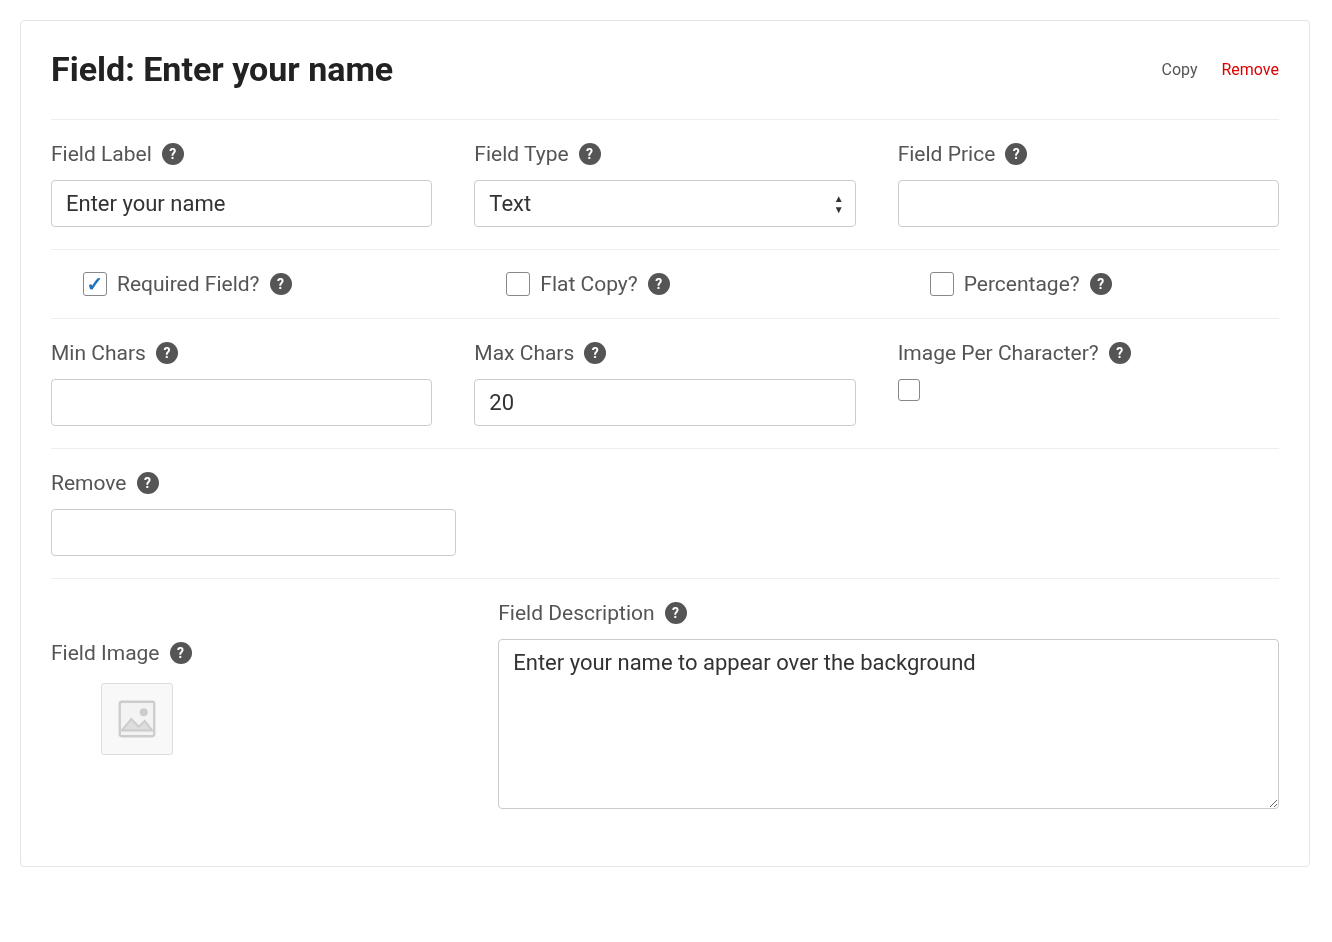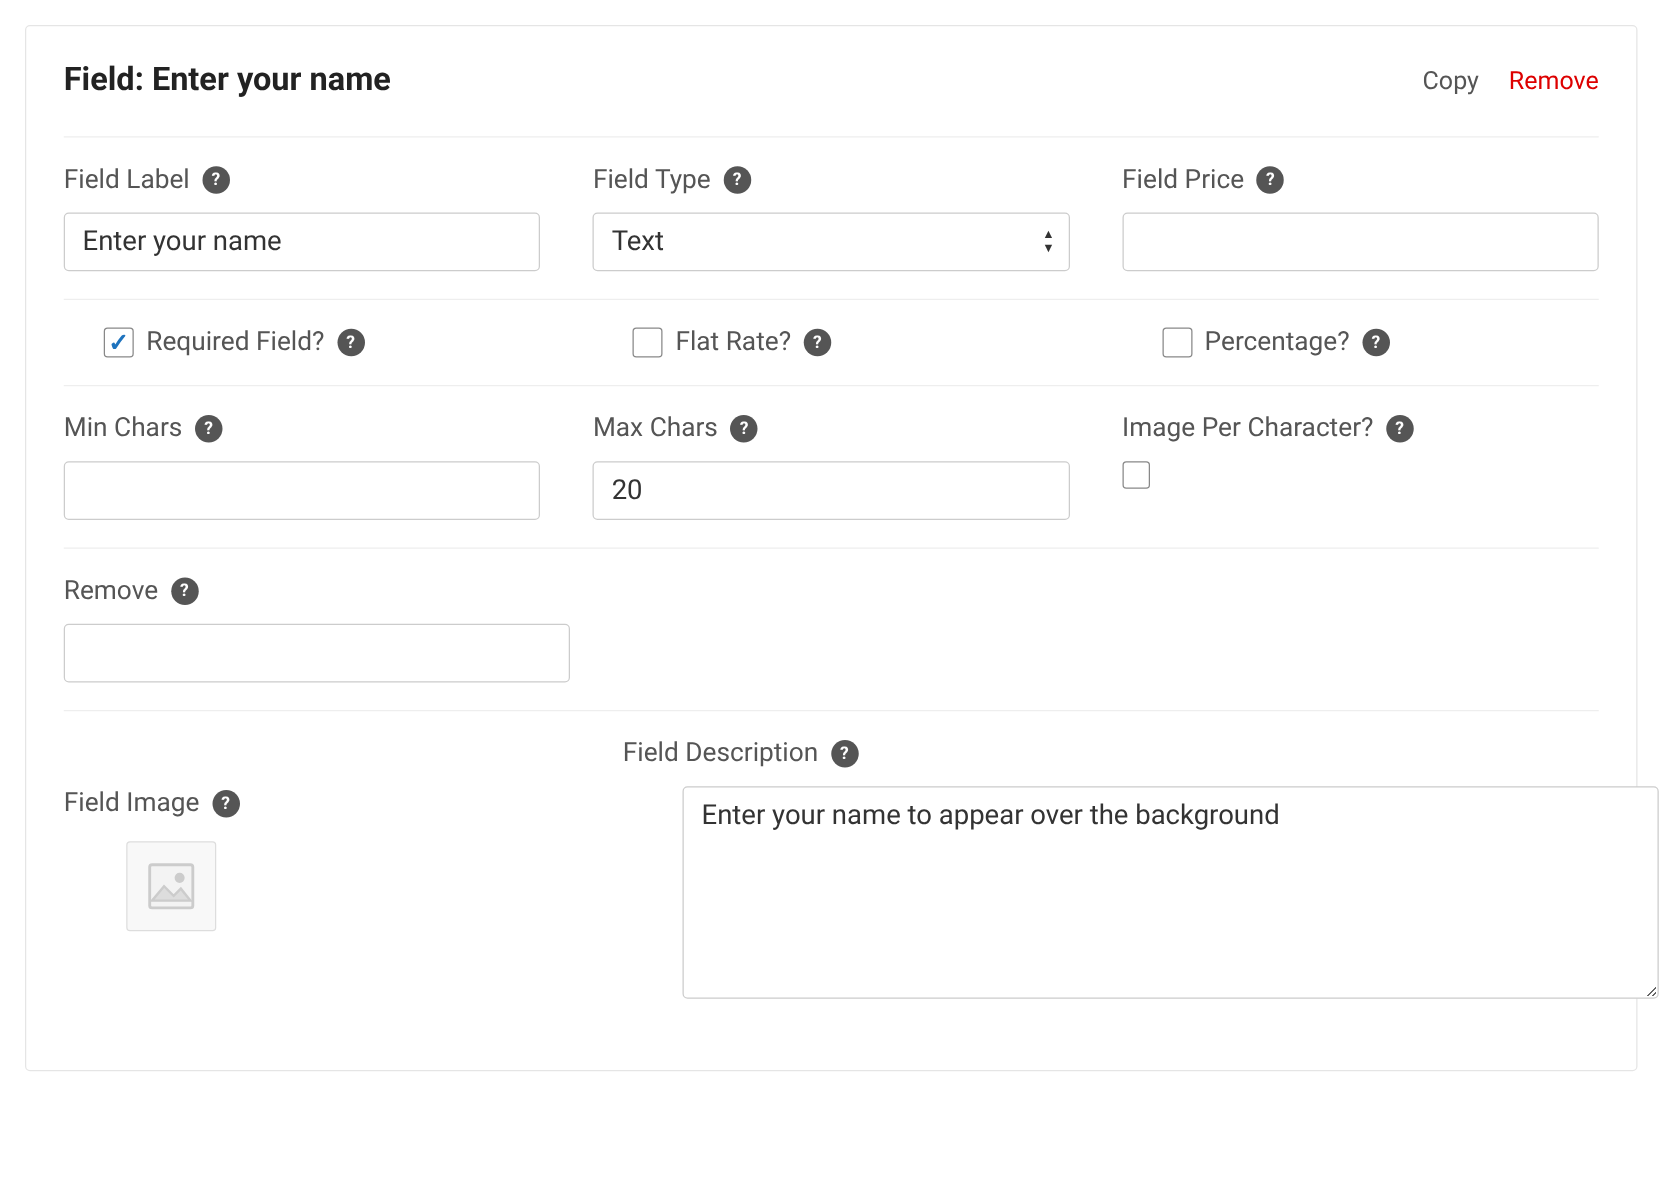--- a/index.html
+++ b/index.html
@@ -17,27 +17,27 @@
       max-width: 1290px;
     }
     .panel-header {
       display: flex;
       justify-content: space-between;
       align-items: center;
       padding-bottom: 30px;
     }
     .panel-title {
       font-weight: 700;
-      font-size: 26px;
+      font-size: 34px;
       color: #222;
     }
     .panel-actions {
       display: flex;
       gap: 24px;
-      font-size: 20px;
+      font-size: 16px;
     }
     .action-copy { color: #555; cursor: pointer; }
     .action-remove { color: #d00; cursor: pointer; }
     .row {
       display: flex;
       border-top: 1px solid #eee;
       padding: 22px 0 22px 0;
       gap: 42px;
     }
     .col {
@@ -124,21 +124,20 @@
       font-size: 20px;
       line-height: 1;
     }
     .checkbox.small {
       width: 22px;
       height: 22px;
     }
     textarea {
       min-height: 170px;
       resize: both;
-      margin-left: 48px;
     }
     .image-placeholder {
       width: 72px;
       height: 72px;
       border: 1px solid #ddd;
       border-radius: 3px;
       background: #f8f8f8;
       display: flex;
       align-items: center;
       justify-content: center;
@@ -205,21 +204,21 @@
     <div class="col">
       <div class="checkbox-row">
         <span class="checkbox checked"></span>
         <span>Required Field?</span>
         <span class="help-icon">?</span>
       </div>
     </div>
     <div class="col">
       <div class="checkbox-row">
         <span class="checkbox"></span>
-        <span>Flat Rate?</span>
+        <span>Flat Copy?</span>
         <span class="help-icon">?</span>
       </div>
     </div>
     <div class="col">
       <div class="checkbox-row">
         <span class="checkbox"></span>
         <span>Percentage?</span>
         <span class="help-icon">?</span>
       </div>
     </div>

